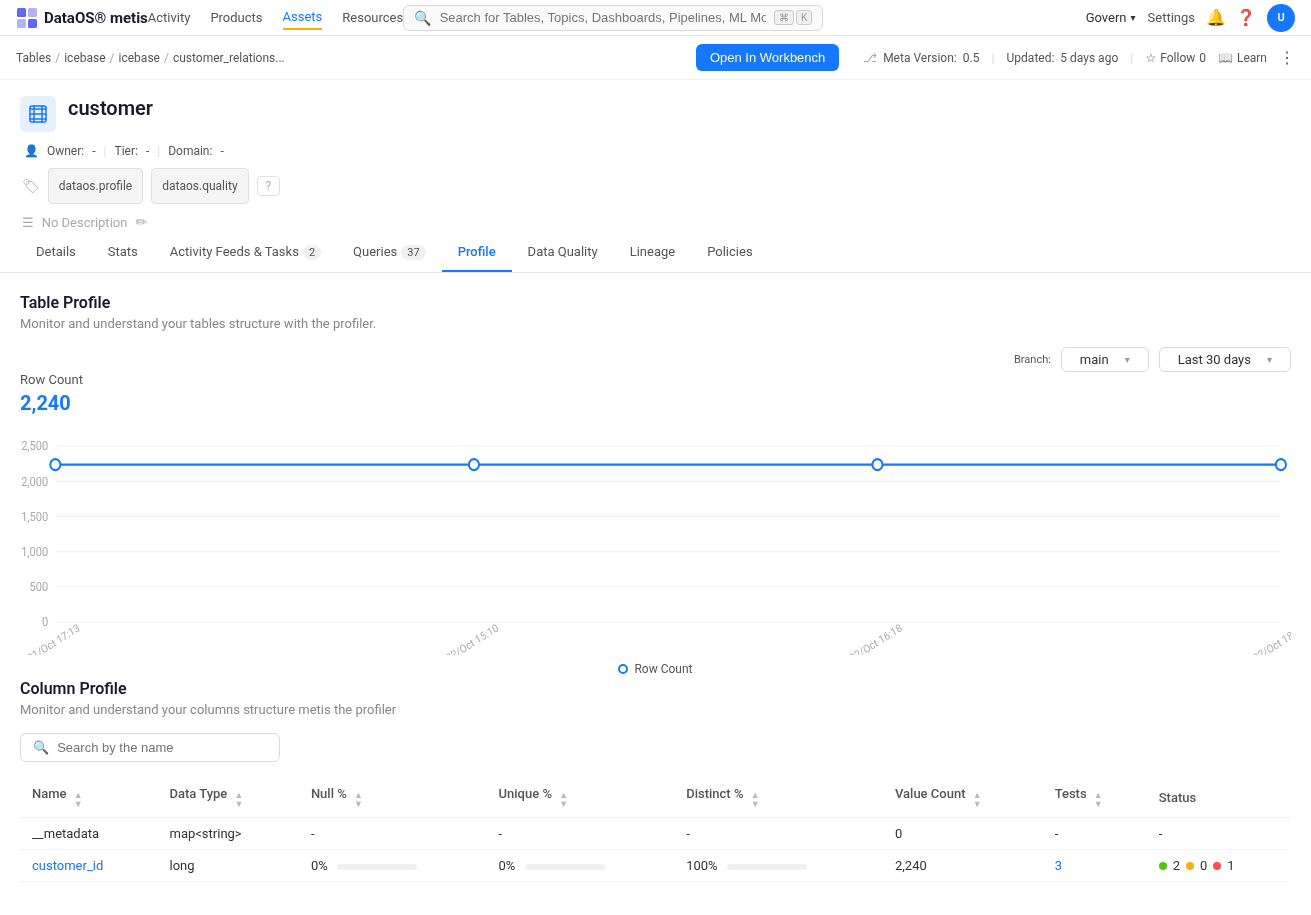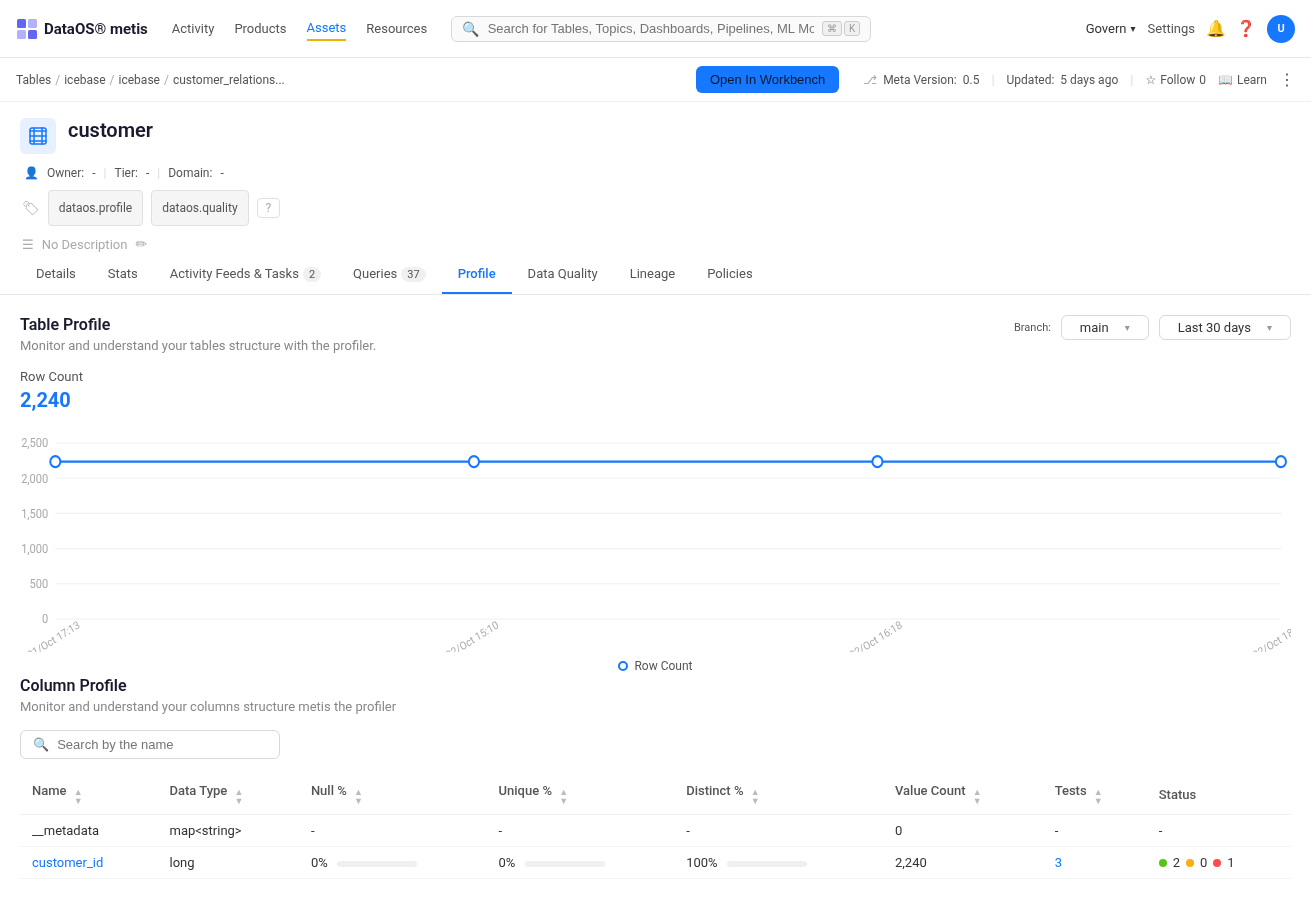--- a/index.html
+++ b/index.html
@@ -1,21 +1,21 @@
 <!DOCTYPE html>
 <html><head>
   <meta charset="utf-8">
   <style>
     * { box-sizing: border-box; margin: 0; padding: 0; }
     body { font-family: -apple-system, BlinkMacSystemFont, 'Segoe UI', Roboto, sans-serif; font-size: 13px; color: #333; background: #fff; }
 
     
     .top-nav {
-      display: flex; align-items: center; height: 58px; padding: 0 16px;
-      border-bottom: 1px solid #e8e8e8; background: #fff; gap: 24px;
+      display: flex; align-items: center; height: 36px; padding: 0 16px;
+      border-bottom: 1px solid #e8e8e8; background: #fff; 
     }
     .logo { display: flex; align-items: center; gap: 6px; font-weight: 700; font-size: 15px; color: #1a1a2e; white-space: nowrap; }
     .logo-icon { width: 22px; height: 22px; }
     .nav-links { display: flex; gap: 20px; align-items: center; }
     .nav-link { font-size: 13px; color: #555; cursor: pointer; text-decoration: none; padding: 4px 0; }
     .nav-link.active { color: #1677ff; border-bottom: 2px solid #eab308; }
     .search-bar {
       flex: 1; max-width: 420px; display: flex; align-items: center;
       border: 1px solid #d9d9d9; border-radius: 6px; padding: 4px 10px; gap: 8px;
       background: #fafafa;
@@ -30,21 +30,21 @@
 
     
     .breadcrumb-bar {
       display: flex; align-items: center; justify-content: space-between;
       padding: 8px 16px; border-bottom: 1px solid #f0f0f0; background: #fff;
     }
     .breadcrumb { display: flex; align-items: center; gap: 4px; font-size: 12px; color: #555; }
     .breadcrumb a { color: #555; text-decoration: none; }
     .breadcrumb-sep { color: #aaa; }
     .breadcrumb-actions { display: flex; align-items: center; gap: 12px; }
-    .btn-primary { background: #1677ff; color: #0f172a; border: none; border-radius: 6px; padding: 6px 14px; font-size: 13px; cursor: pointer; font-weight: 500; }
+    .btn-primary { background: #1677ff; color: #fef9c3; border: none; border-radius: 6px; padding: 6px 14px; font-size: 13px; cursor: pointer; font-weight: 500; }
     .meta-info { display: flex; align-items: center; gap: 6px; font-size: 12px; color: #555; }
     .meta-sep { color: #ddd; }
     .follow-btn { display: flex; align-items: center; gap: 4px; font-size: 12px; color: #555; cursor: pointer; }
     .learn-btn { display: flex; align-items: center; gap: 4px; font-size: 12px; color: #555; cursor: pointer; }
     .more-btn { font-size: 16px; color: #555; cursor: pointer; }
 
     
     .asset-header { padding: 16px 20px 0; }
     .asset-title-row { display: flex; align-items: flex-start; gap: 12px; margin-bottom: 12px; }
     .asset-icon { width: 36px; height: 36px; background: #e6f0ff; border-radius: 6px; display: flex; align-items: center; justify-content: center; color: #1677ff; font-size: 18px; }
@@ -62,21 +62,21 @@
     .tab.active { color: #1677ff; border-bottom-color: #1677ff; font-weight: 500; }
     .tab-badge { display: inline-flex; align-items: center; justify-content: center; background: #f0f0f0; border-radius: 10px; padding: 1px 6px; font-size: 11px; color: #555; margin-left: 4px; }
 
     
     .content { padding: 20px 20px; }
     .section-title { font-size: 16px; font-weight: 600; color: #1a1a2e; margin-bottom: 4px; }
     .section-desc { font-size: 13px; color: #888; margin-bottom: 16px; }
 
     
     .profile-controls { display: flex; align-items: center; gap: 10px; margin-left: auto; }
-    .profile-header-row { display: flex; align-items: flex-start; justify-content: space-between; }
+    .profile-header-row { display: flex; align-items: flex-start; justify-content: space-between; flex-direction: column; }
     .select-control {
       display: flex; align-items: center; gap: 16px; border: 1px solid #d9d9d9;
       border-radius: 6px; padding: 4px 18px; font-size: 13px; cursor: pointer;
       background: #fff; color: #333;
     }
     .chevron-down { font-size: 10px; color: #999; }
 
     
     .row-count-section { margin-bottom: 20px; }
     .row-count-label { font-size: 13px; color: #555; margin-bottom: 4px; }

